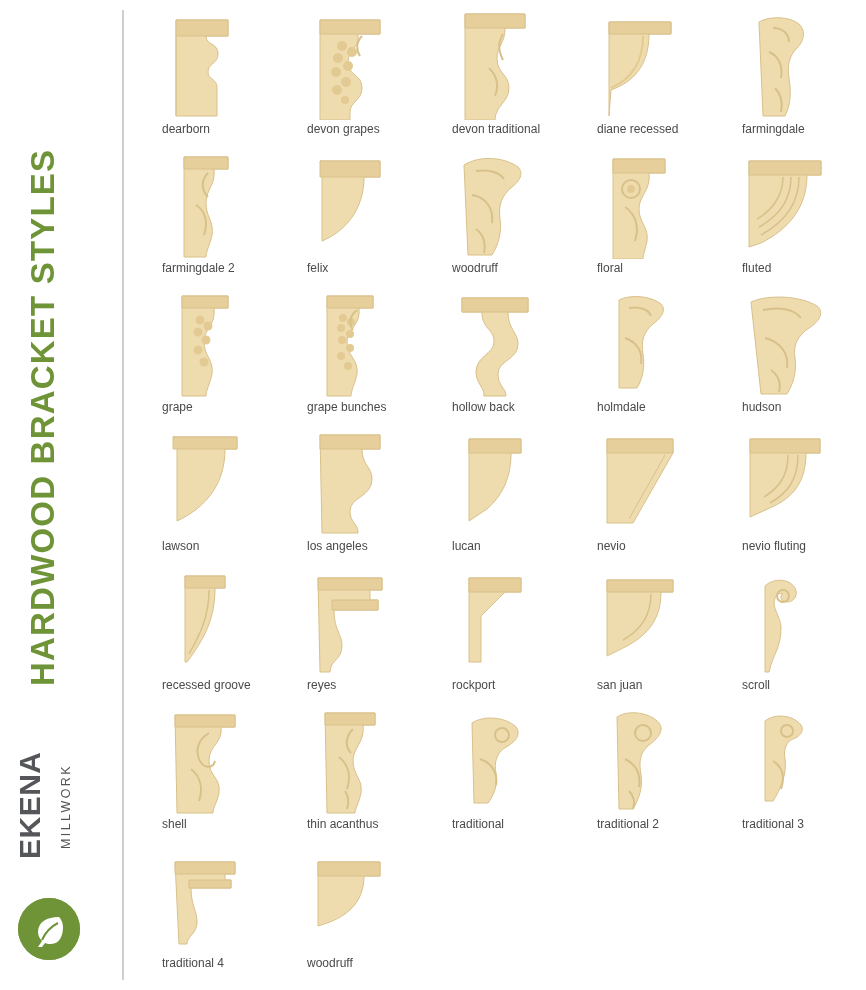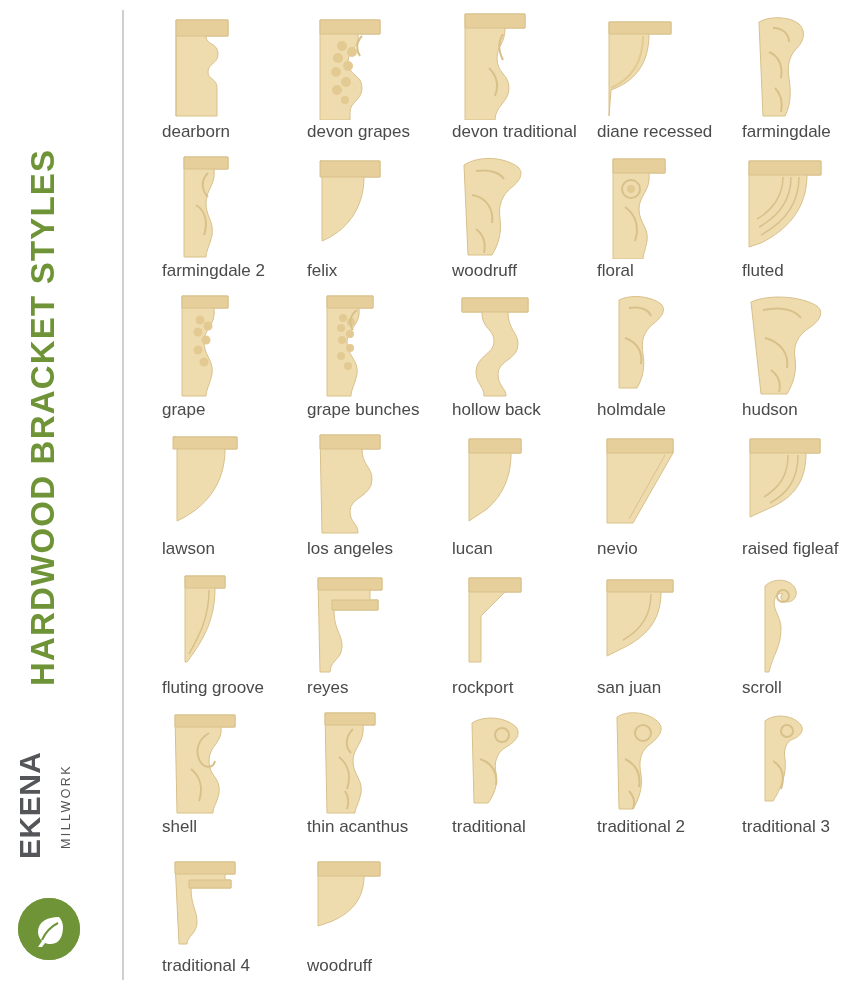--- a/index.html
+++ b/index.html
@@ -113,21 +113,21 @@
     display: flex;
     align-items: flex-end;
     justify-content: center;
   }
   .fig svg { display: block; }
   .caption {
     position: absolute;
     left: 4px;
     top: 114px;
     width: 141px;
-    font-size: 17px;
+    font-size: 12px;
     color: #4a4a4a;
     text-align: left;
     padding-left: 26px;
     box-sizing: border-box;
     white-space: nowrap;
   }
 </style>
 </head>
 <body>
 
@@ -389,32 +389,32 @@
 
   <div class="cell">
     <div class="fig">
       <svg width="78" height="100" viewBox="0 0 78 100">
         <path d="M4 2h70v14H60c0 28-12 44-34 54L4 80z" fill="#efdcae" stroke="#d8c08a" stroke-width="1"></path>
         <path d="M4 2h70v14H4z" fill="#e6cf9b" stroke="#d8c08a" stroke-width="1"></path>
         <path d="M52 18c0 24-10 38-28 48" stroke="#d8c08a" stroke-width="1.5" fill="none"></path>
         <path d="M42 18c0 20-8 32-24 42" stroke="#d8c08a" stroke-width="1.5" fill="none"></path>
       </svg>
     </div>
-    <div class="caption">raised figleaf</div>
+    <div class="caption">nevio fluting</div>
   </div>
 
   <div class="cell">
     <div class="fig">
       <svg width="52" height="102" viewBox="0 0 52 102">
         <path d="M6 2h40v12H36c0 30-10 50-28 74H6z" fill="#efdcae" stroke="#d8c08a" stroke-width="1"></path>
         <path d="M6 2h40v12H6z" fill="#e6cf9b" stroke="#d8c08a" stroke-width="1"></path>
         <path d="M30 16c0 28-10 46-20 64" stroke="#d8c08a" stroke-width="1.5" fill="none"></path>
       </svg>
     </div>
-    <div class="caption">fluting groove</div>
+    <div class="caption">recessed groove</div>
   </div>
 
   <div class="cell">
     <div class="fig">
       <svg width="72" height="100" viewBox="0 0 72 100">
         <path d="M4 2h64v12H56v10h8v10H20c0 20 8 24 8 36 0 14-12 14-12 26H6z" fill="#efdcae" stroke="#d8c08a" stroke-width="1"></path>
         <path d="M4 2h64v12H4z" fill="#e6cf9b" stroke="#d8c08a" stroke-width="1"></path>
         <path d="M18 24h46v10H18z" fill="#e6cf9b" stroke="#d8c08a" stroke-width="1"></path>
       </svg>
     </div>

